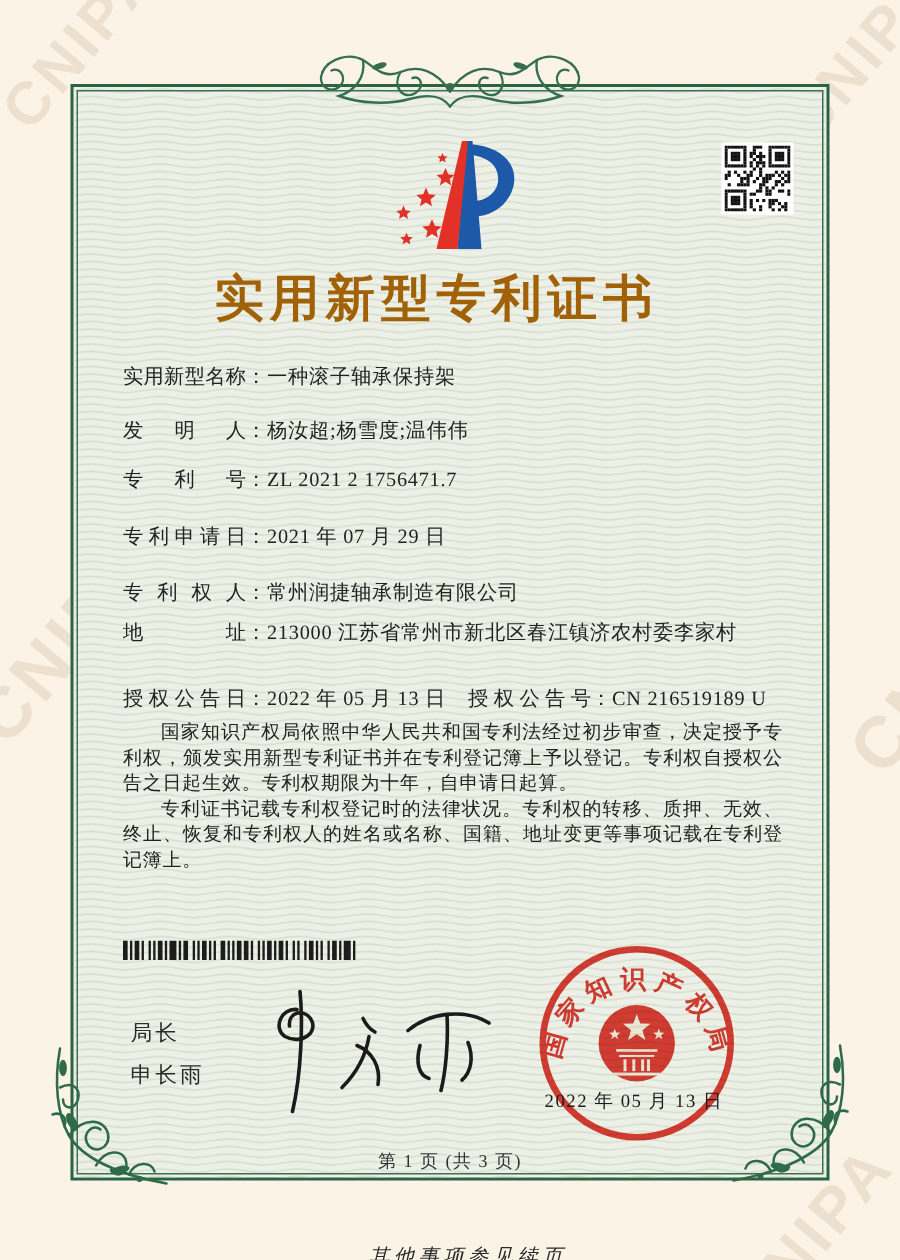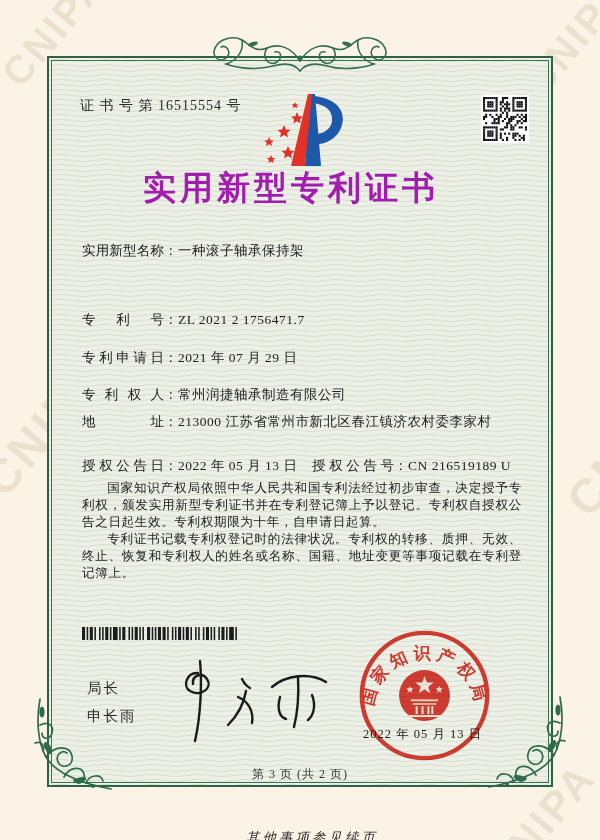--- a/index.html
+++ b/index.html
@@ -16,22 +16,22 @@
   
   .frame { position:absolute; left:47px; top:56px; width:506px; height:731px;
            border:2px solid #2c6347; background:#edf0e7; }
   .frame .inner-line { position:absolute; inset:2px; border:1px solid #3a7153; pointer-events:none; }
   .guilloche { position:absolute; inset:0; width:100%; height:100%; }
 
   
   .cert-no { position:absolute; left:80px; top:97px; font-size:14px; color:#2a2a2a; letter-spacing:1px; }
   .logo { position:absolute; left:253px; top:92px; width:94px; height:78px; }
   .qr { position:absolute; left:481px; top:95px; width:48px; height:48px; background:#fff; padding:2px; }
-  .title { position:absolute; left:0; top:166px; width:582px; text-align:center;
-           font-size:33px; font-weight:bold; color:#a21caf; letter-spacing:4px; }
+  .title { position:absolute; left:0; top:177px; width:582px; text-align:center;
+           font-size:33px; font-weight:bold; color:#a16207; letter-spacing:4px; }
 
   
   .field-row { position:absolute; left:82px; width:450px; font-size:13.5px; color:#222; white-space:nowrap; }
   .flabel { display:inline-block; width:82px; text-align:justify; text-align-last:justify; vertical-align:top;font-family:Liberation Mono, monospace; }
   .fcolon { display:inline-block; width:14px; }
   .fvalue { letter-spacing:.5px; }
   .pair2 { position:absolute; left:230px; top:0; }
 
   
   .body-text { position:absolute; left:82px; top:480px; width:440px;
@@ -136,21 +136,20 @@
       <path d="M2,46 C8,44 12,48 10,54"></path>
     </g>
     <g fill="#2f6b49">
       <ellipse cx="15" cy="51" rx="3" ry="6.5" transform="rotate(-28 15 51)"></ellipse>
       <ellipse cx="47" cy="83" rx="6.5" ry="2.6" transform="rotate(-14 47 83)"></ellipse>
       <ellipse cx="9" cy="15" rx="2.6" ry="5.5"></ellipse>
       <circle cx="60" cy="89" r="2"></circle>
     </g>
   </svg>
 
-  <div class="cert-no">证 书 号 第 16515554 号</div>
 
   <svg class="logo" viewBox="0 0 94 78" xmlns="http://www.w3.org/2000/svg">
     <path d="M60,4 C86,6 94,22 88,36 C83,48 70,54 58,52 L60,42 C70,43 78,37 79,29 C80,18 72,12 58,11 Z" fill="#1d59a8"></path>
     <polygon points="57,2 62,2 68,74 52,74" fill="#1d59a8"></polygon>
     <polygon points="55,2 59,2 52,74 38,74" fill="#e23127"></polygon>
     <g fill="#e23127">
       <polygon points="44,20 45.8,24.2 50,24.6 46.8,27.4 47.8,31.6 44,29.2 40.2,31.6 41.2,27.4 38,24.6 42.2,24.2"></polygon>
       <polygon points="31,33 32.9,37.5 37.5,38 34,41 35,45.5 31,43 27,45.5 28,41 24.5,38 29.1,37.5"></polygon>
       <polygon points="16,45 17.4,48.2 20.8,48.6 18.3,50.8 19,54 16,52.2 13,54 13.7,50.8 11.2,48.6 14.6,48.2"></polygon>
       <polygon points="35,54 36.9,58.5 41.5,59 38,62 39,66.5 35,64 31,66.5 32,62 28.5,59 33.1,58.5"></polygon>
@@ -367,20 +366,23 @@
         <rect x="20" y="14" width="1" height="1" fill="#111"></rect>
         <rect x="20" y="15" width="1" height="1" fill="#111"></rect>
       </svg>
   </div>
 
   <div class="title">实用新型专利证书</div>
 
   <div class="field-row" style="top:242px;">
     <span class="flabel">实用新型名称</span><span class="fcolon">：</span><span class="fvalue">一种滚子轴承保持架</span>
   </div>
+  <div class="field-row" style="top:278px;">
+    <span class="flabel">发明人</span><span class="fcolon">：</span><span class="fvalue">杨汝超;杨雪度;温伟伟</span>
+  </div>
   <div class="field-row" style="top:311px;">
     <span class="flabel">专利号</span><span class="fcolon">：</span><span class="fvalue">ZL 2021 2 1756471.7</span>
   </div>
   <div class="field-row" style="top:349px;">
     <span class="flabel">专利申请日</span><span class="fcolon">：</span><span class="fvalue">2021 年 07 月 29 日</span>
   </div>
   <div class="field-row" style="top:386px;">
     <span class="flabel">专利权人</span><span class="fcolon">：</span><span class="fvalue">常州润捷轴承制造有限公司</span>
   </div>
   <div class="field-row" style="top:413px;">
@@ -478,16 +480,16 @@
       <rect x="58" y="78" width="24" height="1.4" fill="#fdf6ec"></rect>
       <rect x="61" y="81" width="2" height="8" fill="#fdf6ec"></rect>
       <rect x="67" y="81" width="2" height="8" fill="#fdf6ec"></rect>
       <rect x="73" y="81" width="2" height="8" fill="#fdf6ec"></rect>
       <rect x="77" y="81" width="2" height="8" fill="#fdf6ec"></rect>
       <rect x="54" y="90" width="32" height="2" fill="#fdf6ec"></rect>
     </g>
   </svg>
   <div class="seal-date">2022 年 05 月 13 日</div>
 
-  <div class="page-info">第 3 页 (共 2 页)</div>
+  <div class="page-info">第 1 页 (共 3 页)</div>
   <div class="continuation">其他事项参见续页</div>
 
 </div>
 
 </body></html>

